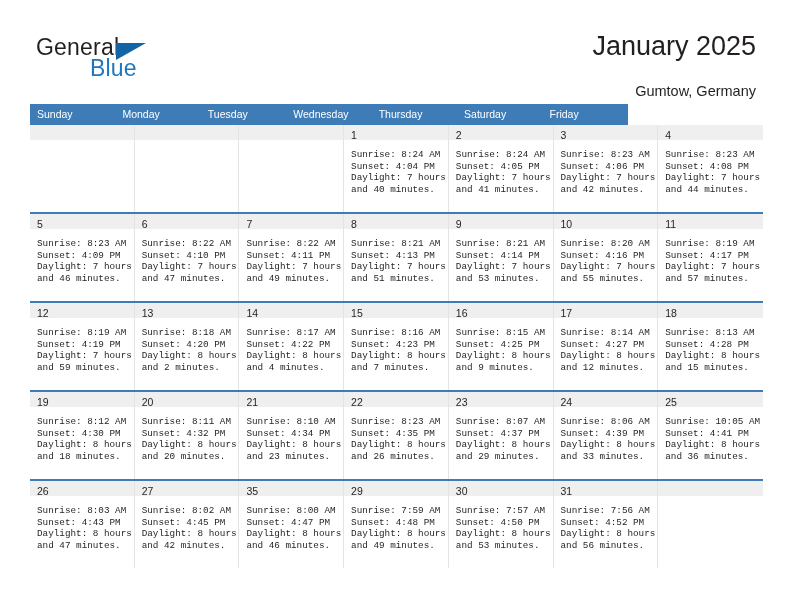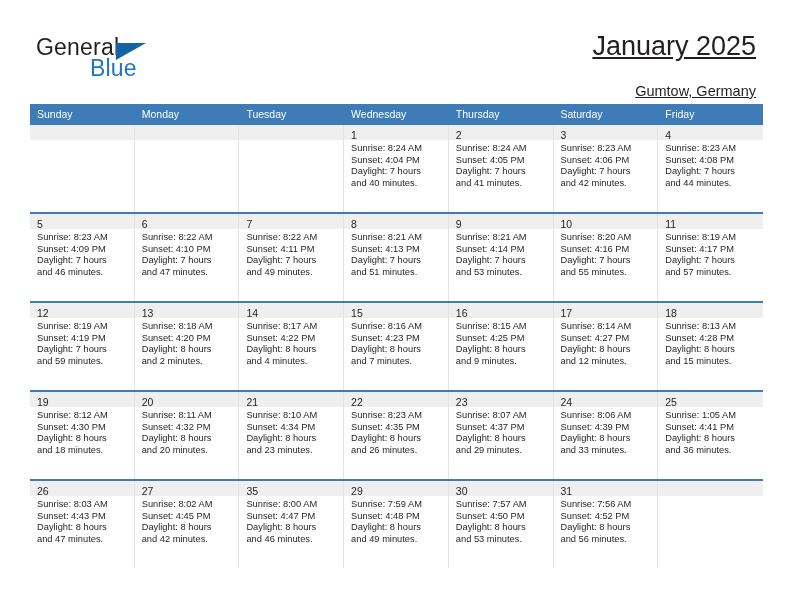--- a/index.html
+++ b/index.html
@@ -65,21 +65,20 @@
     height: 0;
     border-left: 30px solid #1464a5;
     border-bottom: 17px solid transparent;
   }
 
   .title-block {
     position: absolute;
     right: 36px;
     top: 30px;
     text-align: right;
-    text-decoration: underline;
   }
   .cal-title {
     font-size: 27px;
     color: #231f20;
     line-height: 32px;
     white-space: nowrap;
   }
   .cal-subtitle {
     margin-top: 20px;
     font-size: 14.5px;
@@ -90,21 +89,21 @@
 
   
   .calendar {
     position: absolute;
     left: 30px;
     top: 104px;
     width: 733px;
   }
   .dow-row {
     display: flex;
-    width: 733px;
+    width: 598px;
     height: 21px;
     background: #3d7cb6;
   }
   .dow {
     width: 104.71px;
     box-sizing: border-box;
     padding-left: 7px;
     color: #ffffff;
     font-size: 10.5px;
     line-height: 21px;
@@ -137,21 +136,22 @@
     background: #efefef;
     padding-left: 7px;
     box-sizing: border-box;
   }
   .daynum {
     font-size: 10.5px;
     line-height: 15px;
     color: #231f20;
   }
   .cell-body {
-    padding: 3px 5px 0 7px;
+    padding: 9px 5px 0 7px;
+    font-family: Liberation Mono, monospace;
   }
   .cell-line {
     font-size: 9.3px;
     line-height: 11.6px;
     color: #231f20;
     white-space: nowrap;
   }
   .cell.empty .daynum-band {
     background: #efefef;
   }
@@ -425,21 +425,21 @@
               <div class="cell-body">
                 <div class="cell-line">Sunrise: 8:06 AM</div>
                 <div class="cell-line">Sunset: 4:39 PM</div>
                 <div class="cell-line">Daylight: 8 hours</div>
                 <div class="cell-line">and 33 minutes.</div>
               </div>
             </div>
             <div class="cell">
               <div class="daynum-band"><span class="daynum">25</span></div>
               <div class="cell-body">
-                <div class="cell-line">Sunrise: 1:05 AM</div>
+                <div class="cell-line">Sunrise: 10:05 AM</div>
                 <div class="cell-line">Sunset: 4:41 PM</div>
                 <div class="cell-line">Daylight: 8 hours</div>
                 <div class="cell-line">and 36 minutes.</div>
               </div>
             </div>
           </div>
         </div>
         <div class="week">
           <div class="week-inner">
             <div class="cell">

